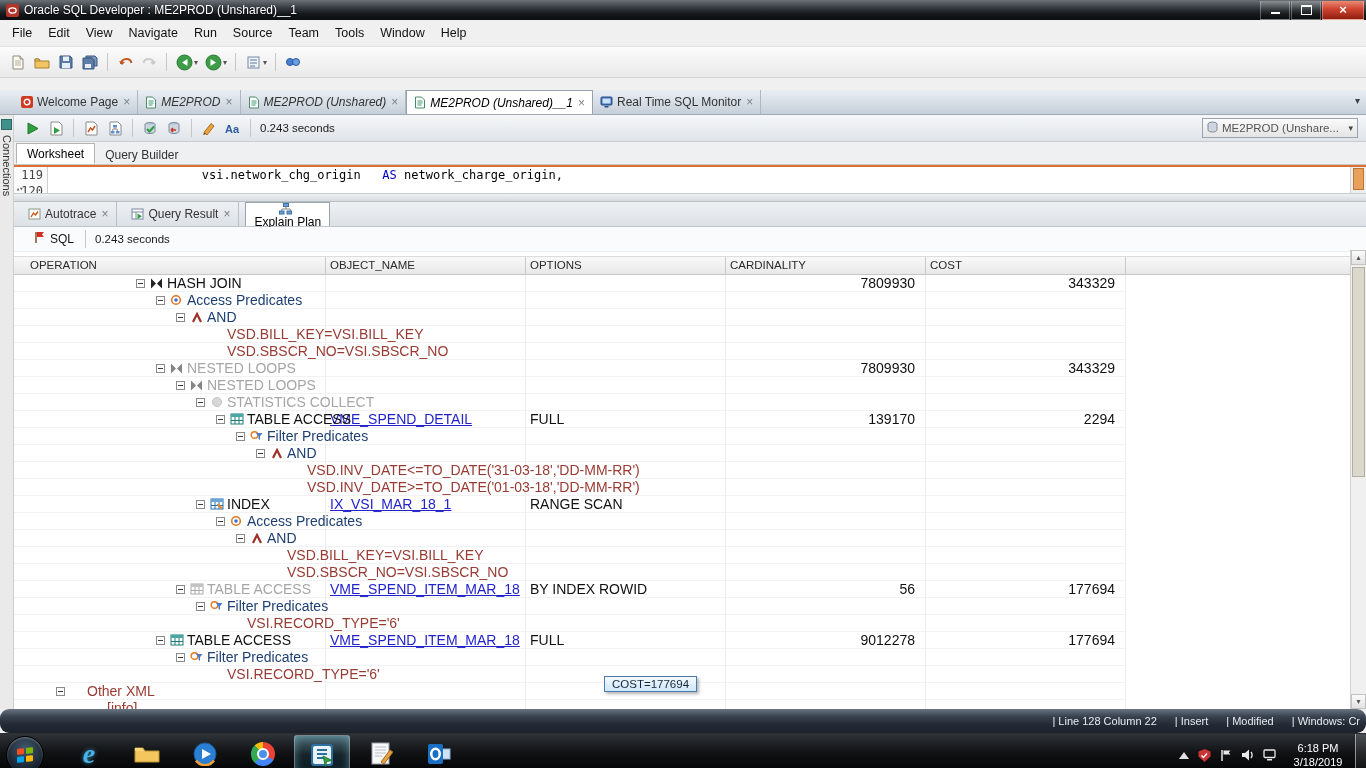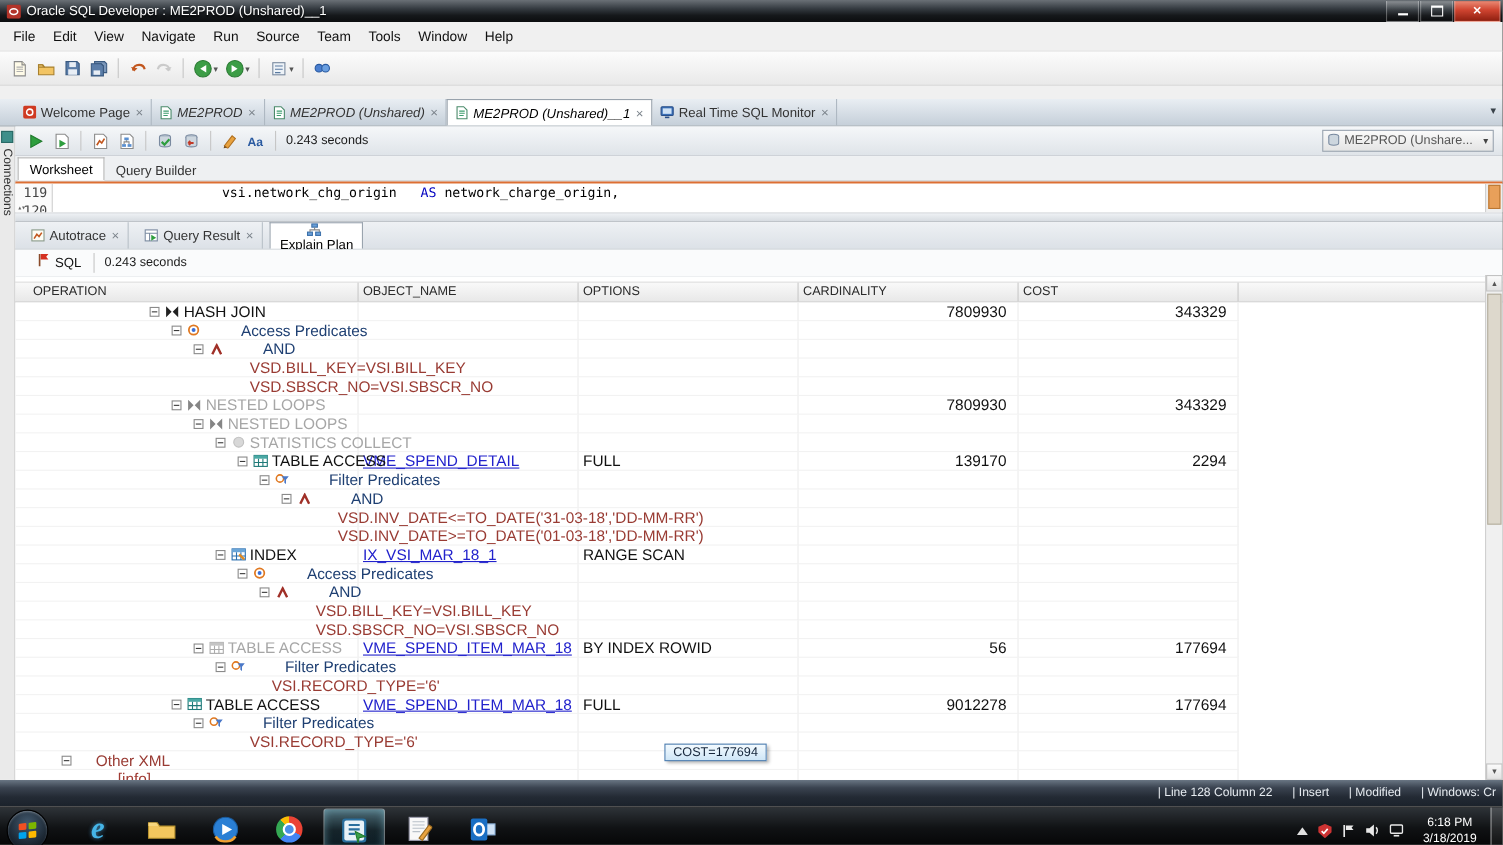--- a/index.html
+++ b/index.html
@@ -120,21 +120,21 @@
     margin-right:4px;flex:none;}
   .expander::after{content:"";position:absolute;left:1px;right:1px;top:3px;height:1px;background:#3a3a3a;}
   .expander-sp{width:13px;flex:none;display:inline-block;}
   .picon{width:15px;height:13px;margin-right:3px;flex:none;display:inline-flex;align-items:center;
     justify-content:center;}
   .picon-sp{width:18px;flex:none;display:inline-block;}
   .gray-ic{filter:grayscale(1) opacity(.55);}
   .plabel{white-space:nowrap;}
   .s-normal{color:#111;}
   .s-gray{color:#a6a6a6;}
-  .s-predlabel{color:#1e3f72;margin-left:32px;}
+  .s-predlabel{color:#1e3f72;}
   .s-pred{color:#993b33;}
   .s-xml{color:#993b33;}
   .s-xmllink{color:#a03a32;text-decoration:underline;}
   .obj-link{color:#2222cc;text-decoration:underline;}
 
   .sb-grid{position:absolute;right:0;top:135px;bottom:0;width:16px;background:#f0f0f0;
     border-left:1px solid #d0d0d0;box-sizing:border-box;}
   .sb-btn{position:absolute;left:0;right:0;height:15px;display:flex;align-items:center;
     justify-content:center;font-size:8px;color:#555;background:linear-gradient(#fbfbfb,#e2e2e2);
     border:1px solid #c2c2c2;box-sizing:border-box;}
@@ -142,21 +142,21 @@
   .sb-down{bottom:0;}
   .sbg-thumb{position:absolute;left:1px;right:1px;top:17px;height:210px;background:#ddd8cc;
     border:1px solid #b4ae9e;box-sizing:border-box;}
 
   .tooltip{position:absolute;left:604px;top:676px;padding:1px 7px;font-size:11.5px;color:#15253a;
     background:linear-gradient(#f3fafe,#cfe6f7);border:1px solid #4a7cb0;
     box-shadow:2px 2px 3px rgba(0,0,0,.3);z-index:50;}
 
   
   .statusbar{height:24px;display:flex;align-items:center;justify-content:flex-end;padding-right:6px;
-    background:linear-gradient(#6a7684,#3a4350 30%,#232a34 65%,#1b222b);color:#e6ebf0;font-size:11px;}
+    background:linear-gradient(#6a7684,#3a4350 30%,#232a34 65%,#1b222b);color:#e6ebf0;font-size:11px;border-radius:9px;}
   .seg{margin-left:18px;white-space:nowrap;}
   .taskbar{height:42px;display:flex;align-items:center;position:relative;
     background:linear-gradient(#2e3338,#101214 45%,#000);border-top:1px solid rgba(255,255,255,.18);}
   .start-btn{width:36px;height:36px;border-radius:50%;margin-left:6px;display:flex;align-items:center;
     justify-content:center;background:radial-gradient(circle at 50% 32%,#42596e,#141d27 75%);
     border:1px solid #000;box-shadow:inset 0 1px 2px rgba(255,255,255,.35);}
   .task-apps{display:flex;margin-left:16px;}
   .task-btn{width:54px;height:38px;display:flex;align-items:center;justify-content:center;
     margin:0 2px;border-radius:3px;position:relative;}
   .task-btn.active{border:1px solid rgba(255,255,255,.38);

